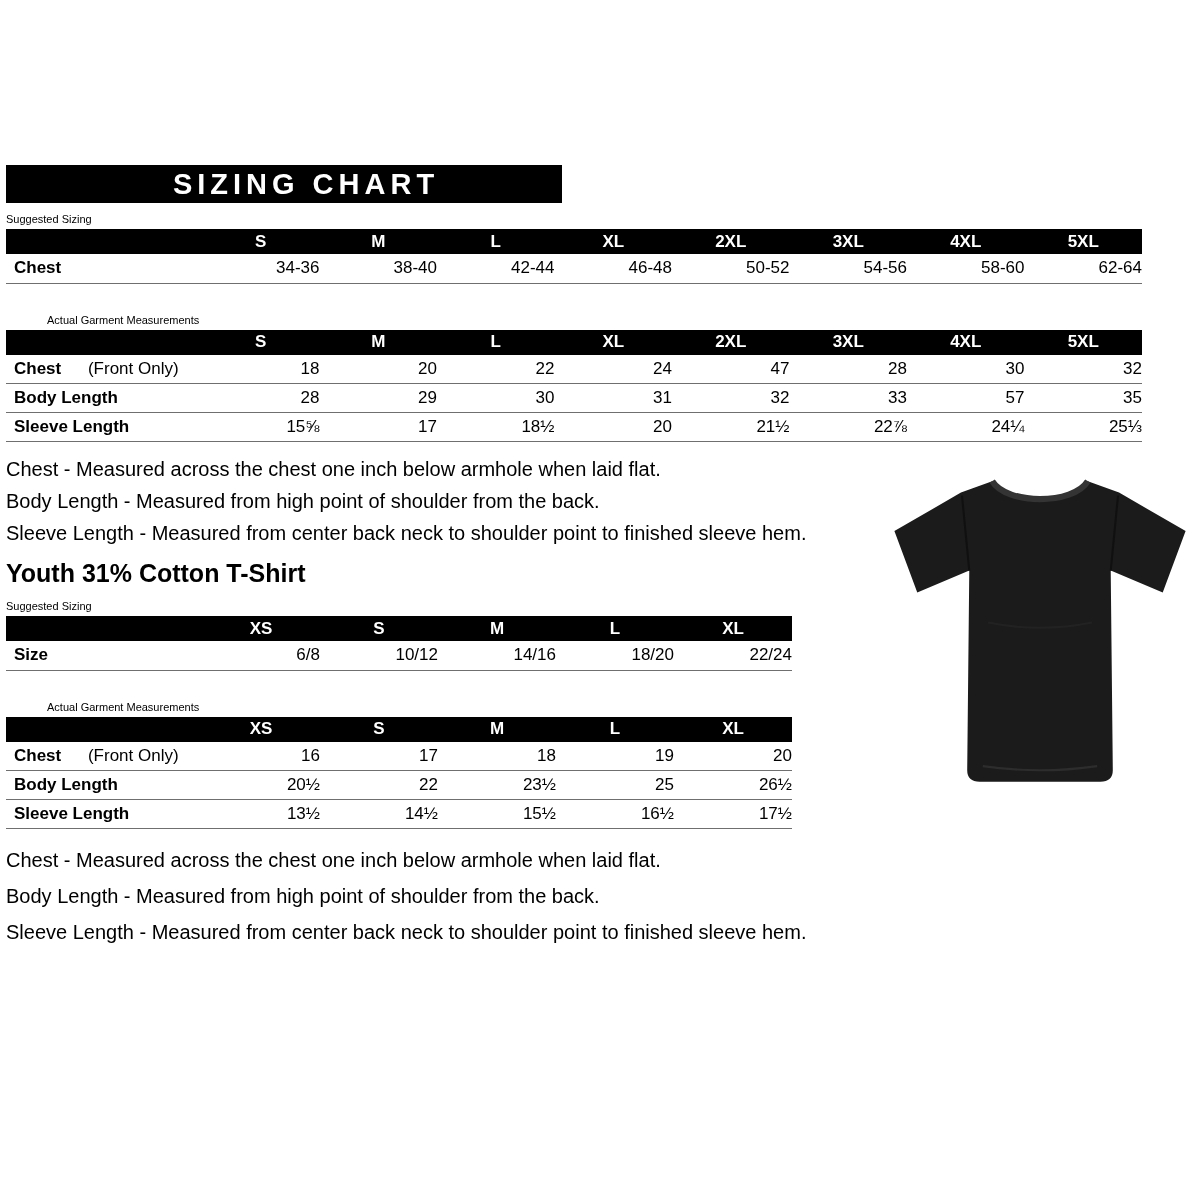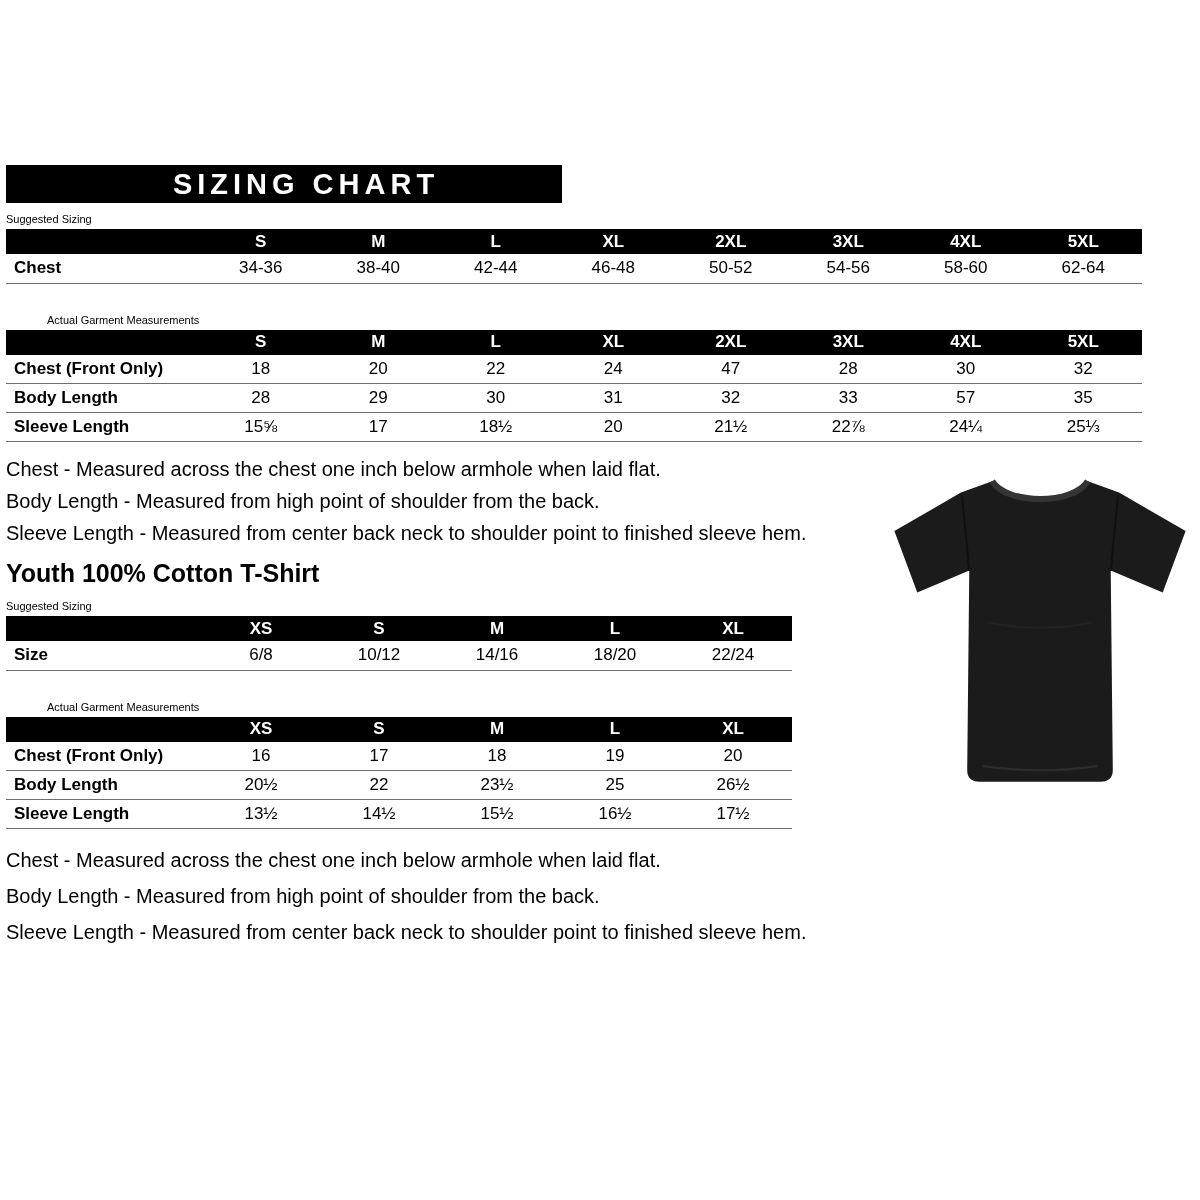--- a/index.html
+++ b/index.html
@@ -13,25 +13,25 @@
             font-weight:700; letter-spacing:5px; text-align:center; line-height:38px;padding-left:44px; }
 
   .section-label { font-size:11px; margin:6px 0 4px 0; }
   .gap-lg { margin-top:30px;margin-left:41px; }
 
   table.size-table { border-collapse:collapse; table-layout:fixed; }
   table.adult { width:1136px; }
   table.youth { width:786px; }
   .size-table thead th { background:#000; color:#fff; font-size:17px; font-weight:700;
                          height:25px; text-align:center; }
-  .size-table tbody td { font-size:17px; text-align:center; height:29px; }
+  .size-table tbody td { font-size:17px; text-align:right; height:29px; }
   .size-table tbody tr { border-bottom:1.6px solid #6f6f6f; }
   .size-table td.row-label { text-align:left; padding-left:8px; }
   .size-table td.row-label b { font-weight:700; }
-  .size-table td.row-label span { font-weight:700; }
+  .size-table td.row-label span { font-weight:400;margin-left:22px; }
 
   .notes { margin-top:16px; }
   .notes div { font-size:20px; margin-bottom:9px; }
   .notes.youth-notes { margin-top:20px; }
   .notes.youth-notes div { margin-bottom:13px; }
 
   .youth-title { font-size:25px; font-weight:700; margin-top:14px; }
 
   .tshirt { position:absolute; left:884px; top:466px; width:312px; height:360px; }
 </style>
@@ -147,21 +147,21 @@
         </tr>
       </tbody>
     </table>
 
   <div class="notes">
     <div>Chest - Measured across the chest one inch below armhole when laid flat.</div>
     <div>Body Length - Measured from high point of shoulder from the back.</div>
     <div>Sleeve Length - Measured from center back neck to shoulder point to finished sleeve hem.</div>
   </div>
 
-  <div class="youth-title">Youth 100% Cotton T-Shirt</div>
+  <div class="youth-title">Youth 31% Cotton T-Shirt</div>
 
   <div class="section-label" style="margin-top:12px;">Suggested Sizing</div>
   <table class="size-table youth">
       <colgroup>
         <col style="width: 196px;">
         <col>
         <col>
         <col>
         <col>
         <col>

